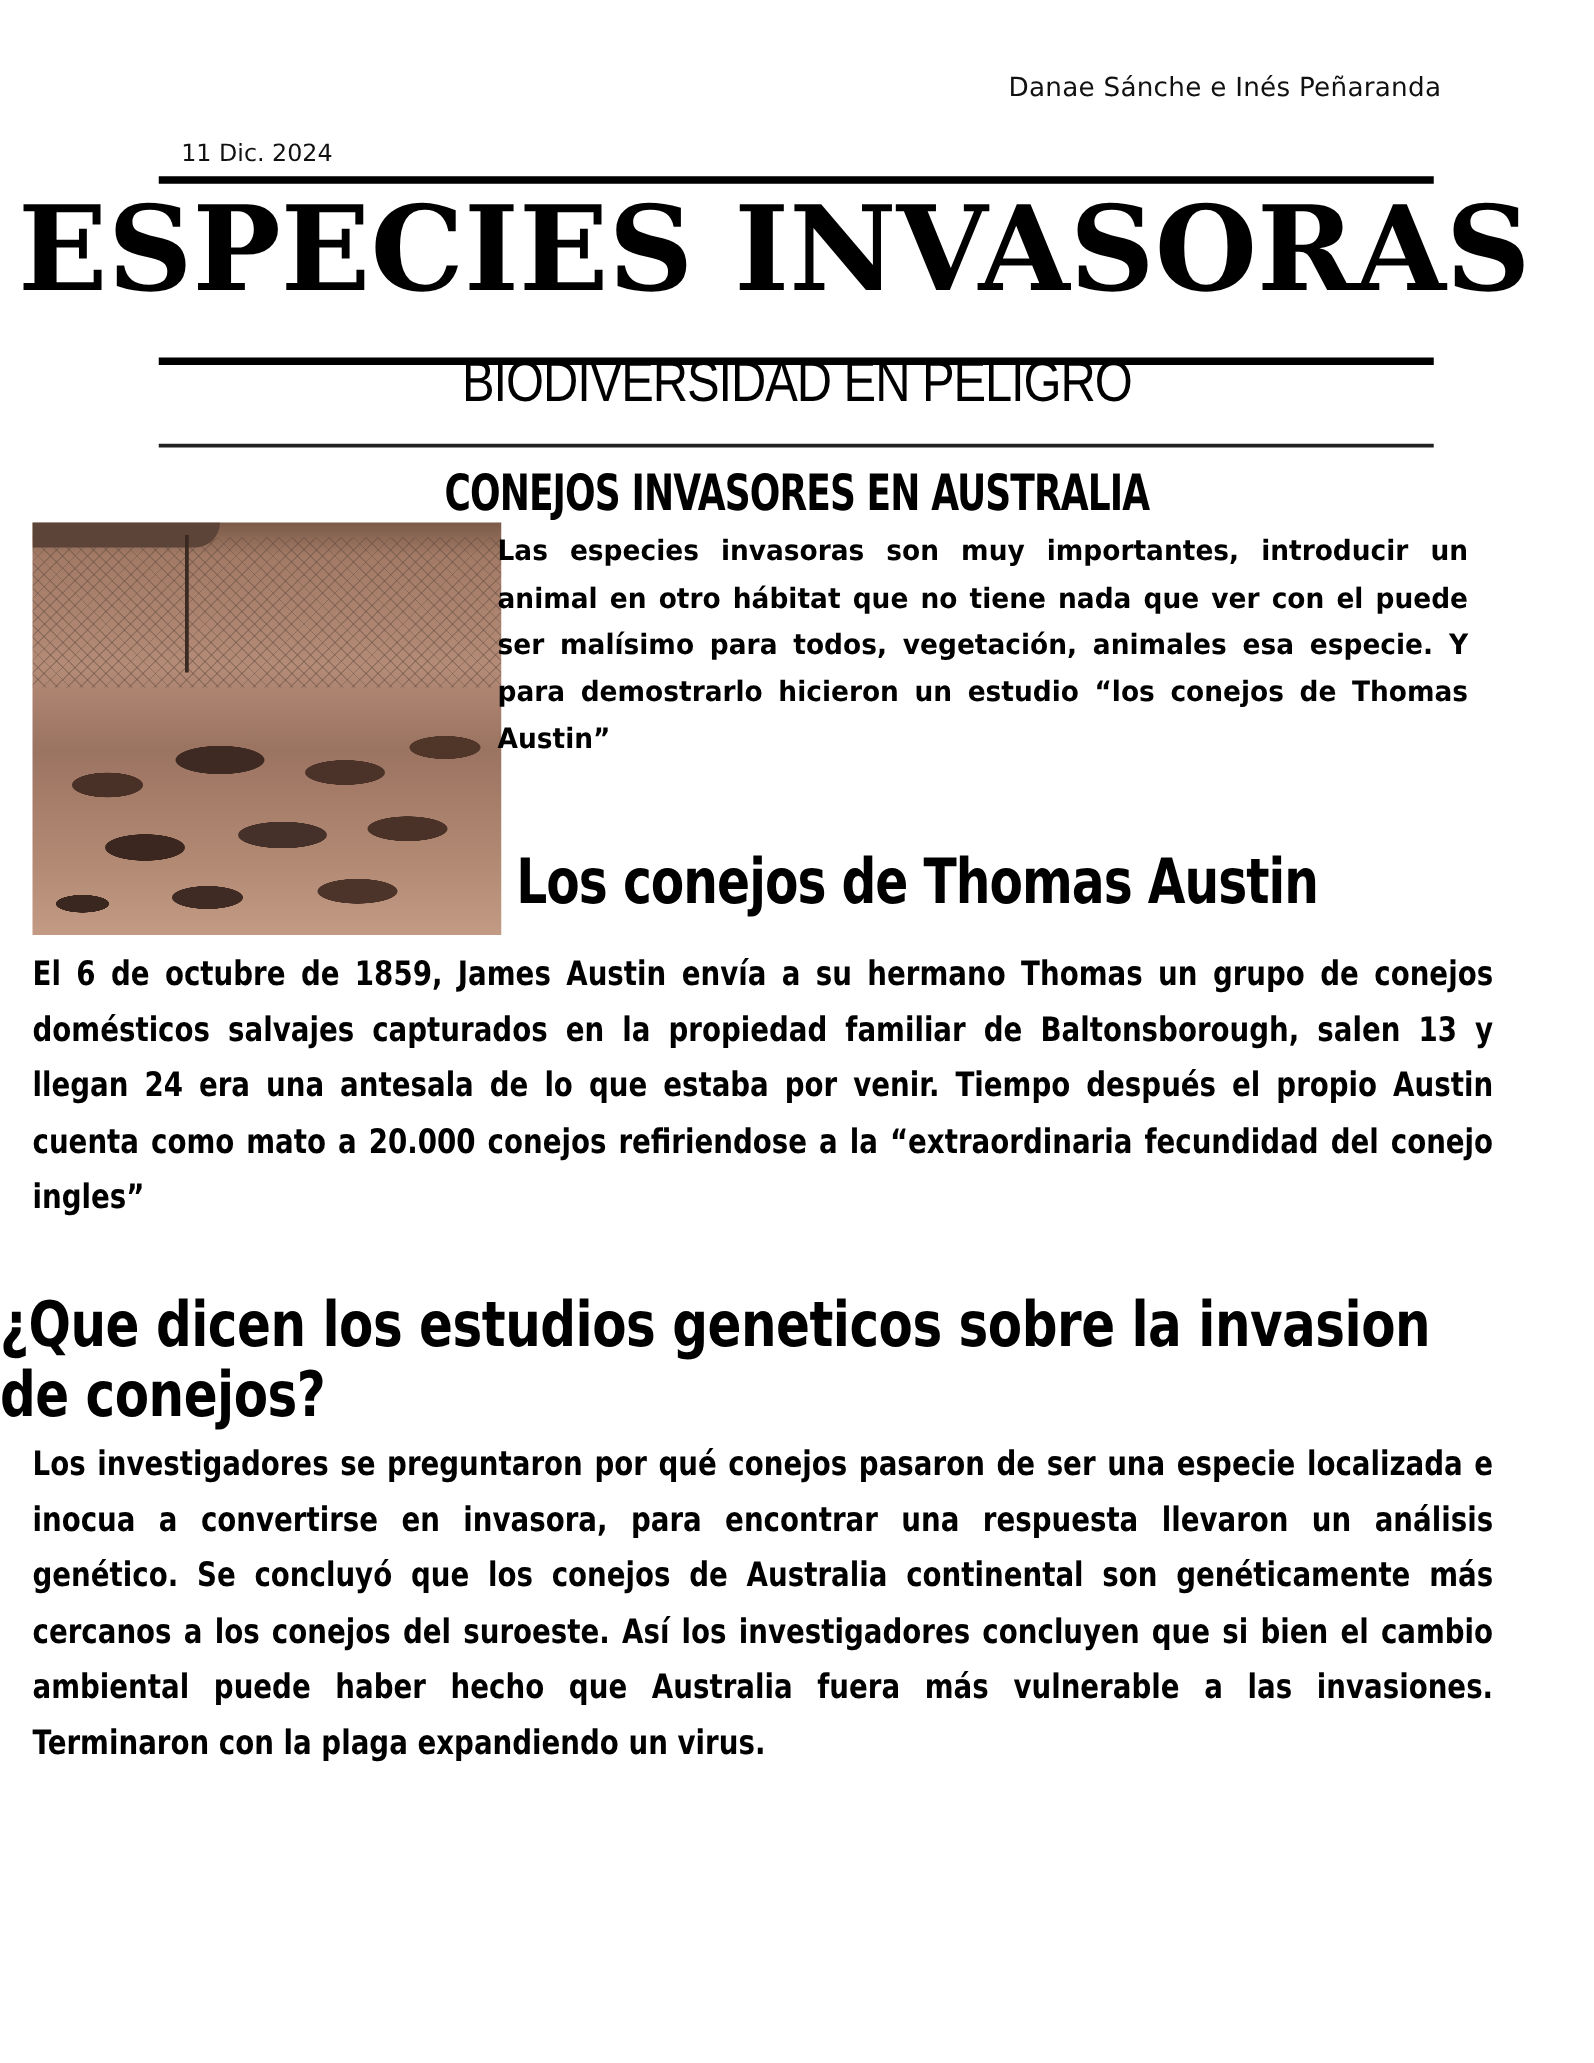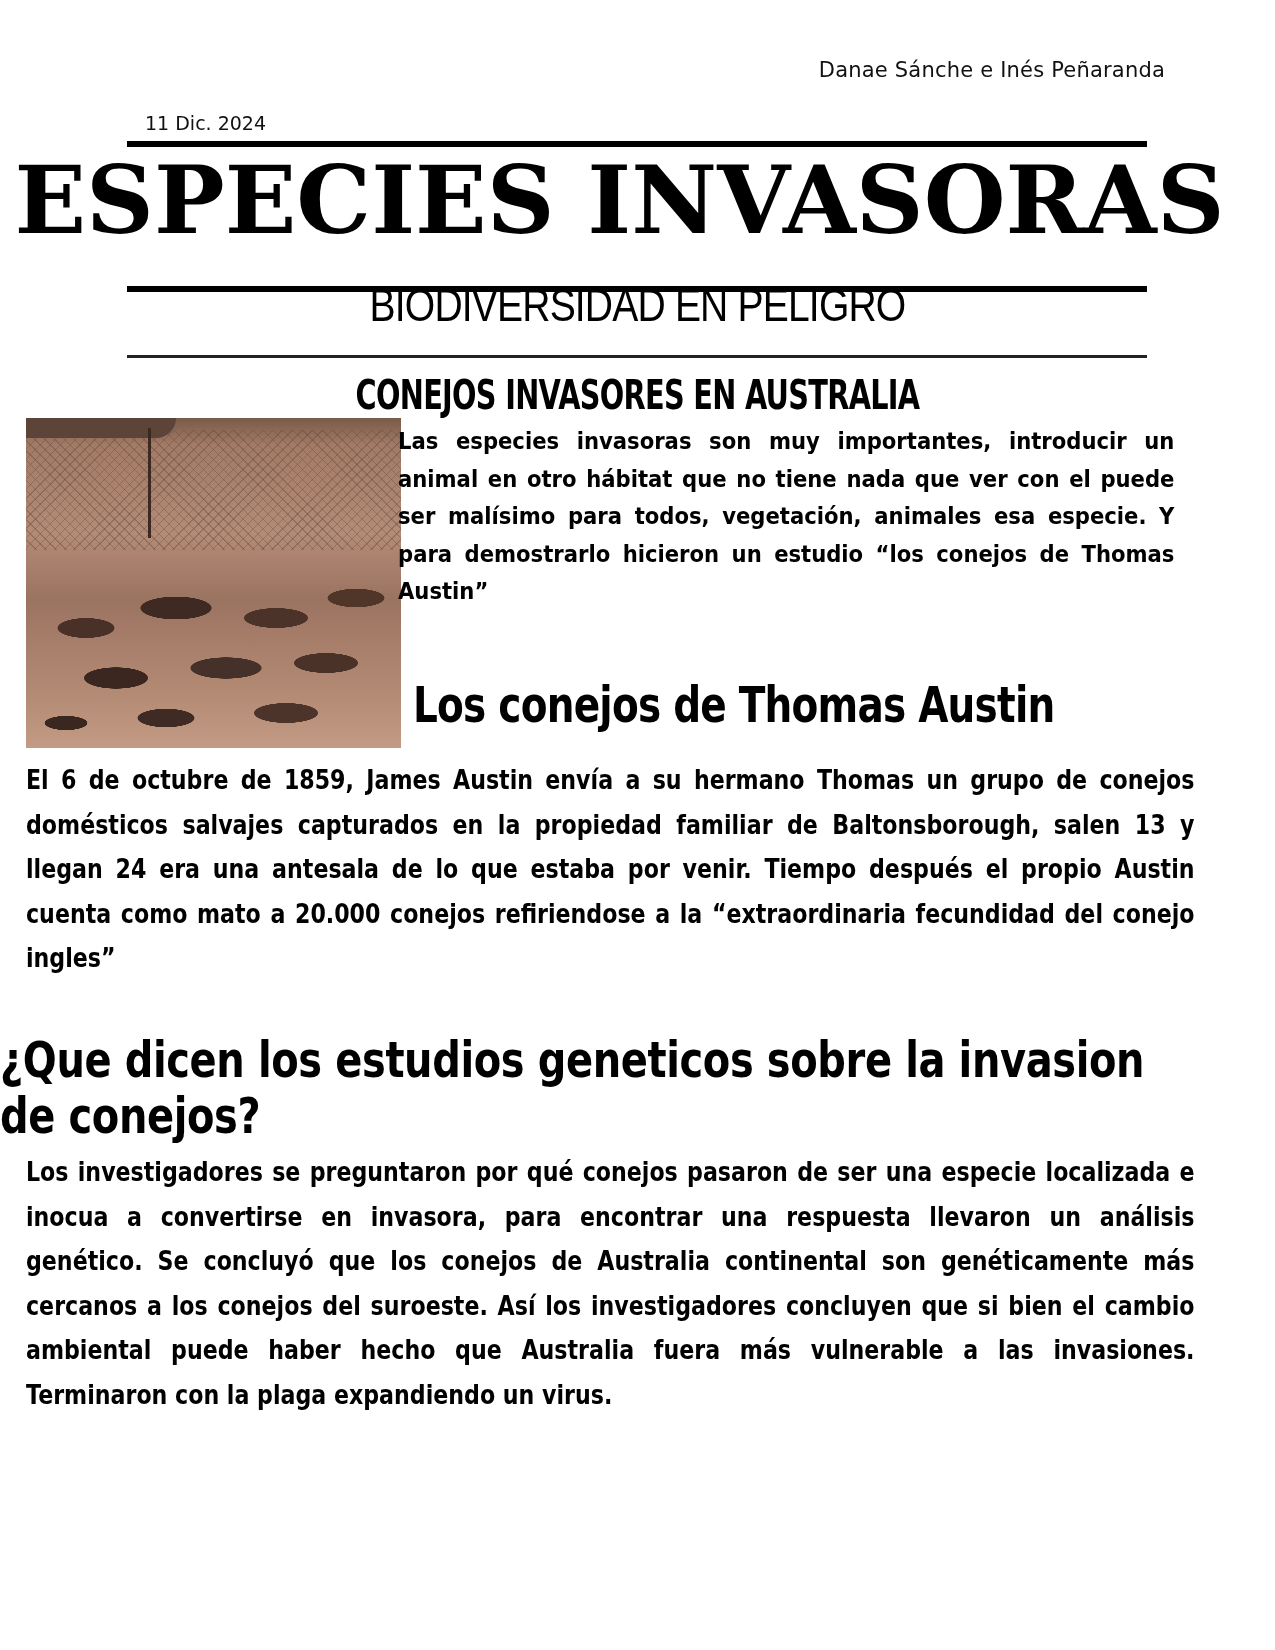--- a/index.html
+++ b/index.html
@@ -1,18 +1,18 @@
 <!DOCTYPE html>
 <html><head>
 <meta charset="utf-8">
 <style>
   html, body { margin: 0; padding: 0; background: #ffffff; }
   body { width: 1275px; height: 1650px; position: relative; overflow: hidden; color: #000; }
   .abs { position: absolute; }
-  .authors { right: 110px; top: 58px; font-family: "DejaVu Sans", sans-serif; font-size: 21px; color: #111; letter-spacing: 0.2px; }
+  .authors { right: 122px; top: 58px; font-family: "DejaVu Sans", sans-serif; font-size: 21px; color: #111; letter-spacing: 0.2px; }
   .date { left: 145px; top: 112px; font-family: "DejaVu Sans", sans-serif; font-size: 19px; color: #111; }
   .rule { background: #000; }
   .rule-top { left: 127px; top: 141px; width: 1020px; height: 6px; }
   .rule-mid { left: 127px; top: 286px; width: 1020px; height: 6px; }
   .rule-low { left: 127px; top: 355px; width: 1020px; height: 3px; background: #222; }
   .masthead { left: 0; top: 140px; width: 1239px; text-align: center; font-family: "DejaVu Serif", "Liberation Serif", serif; font-weight: bold; font-size: 94px; letter-spacing: 0px; line-height: 120px; transform: scaleX(1.0); }
   .subtitle { left: 0; top: 277px; width: 1275px; text-align: center; font-family: "Liberation Sans", sans-serif; font-size: 46px; line-height: 56px; transform: scaleX(0.85); letter-spacing: -1px; }
   .section-heading { left: 0; top: 372px; width: 1275px; text-align: center; font-family: "DejaVu Sans", sans-serif; font-weight: bold; font-size: 40px; line-height: 46px; transform: scaleX(0.72); letter-spacing: -1px; }
   .photo { left: 26px; top: 418px; width: 375px; height: 330px; overflow: hidden;
     background:

